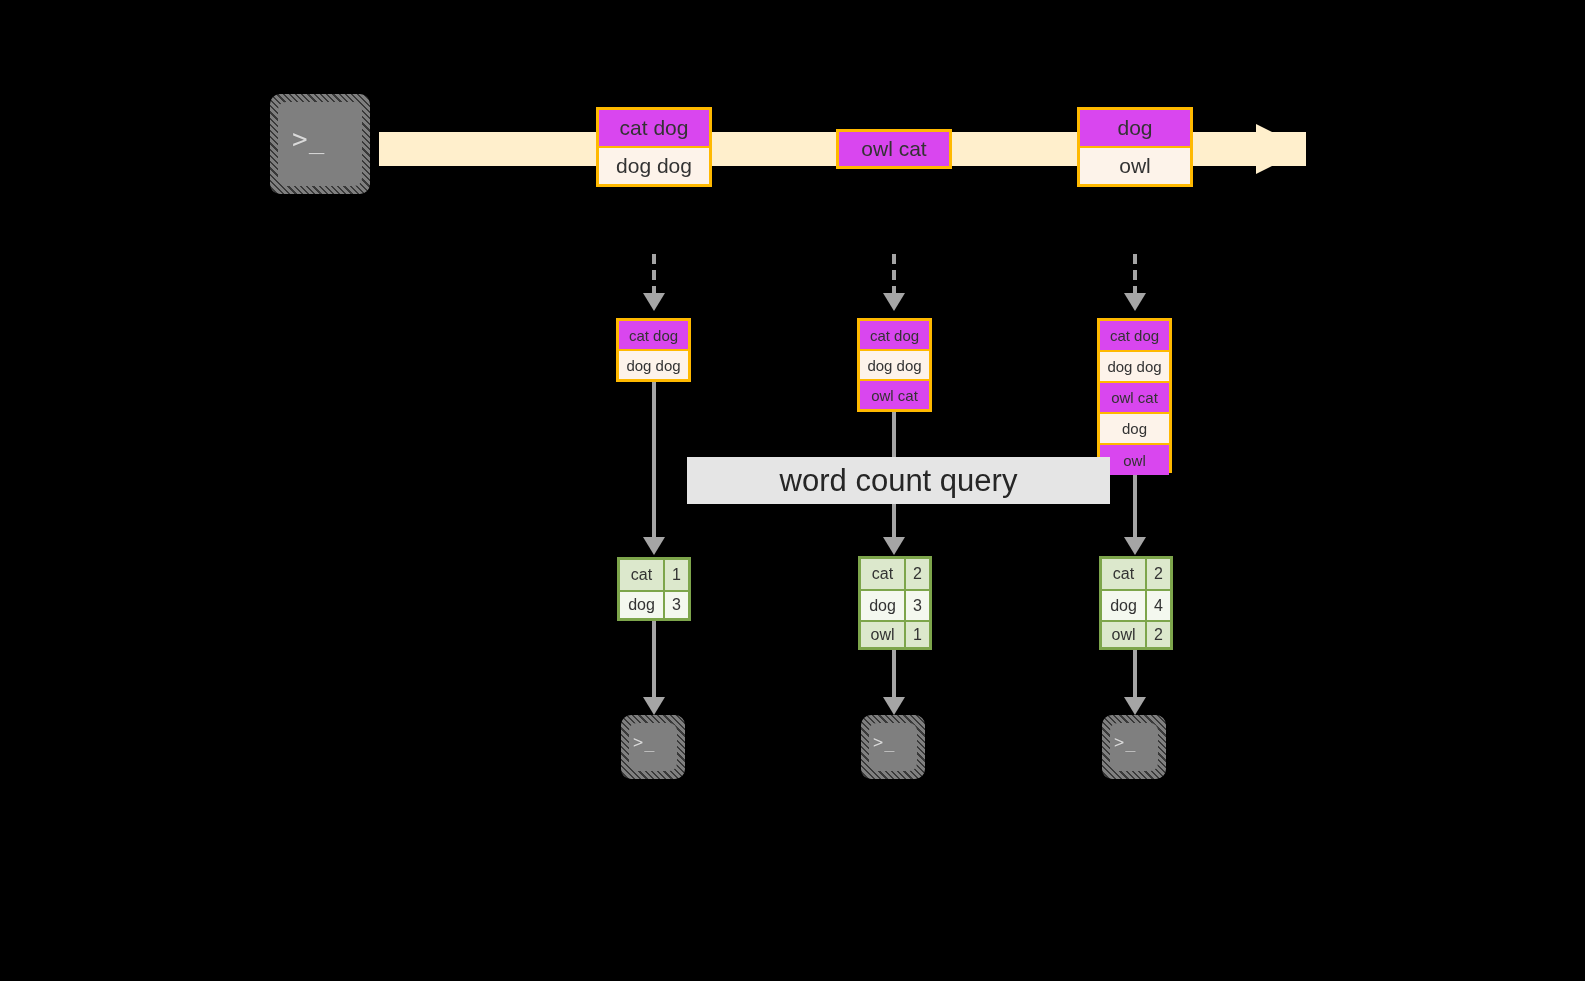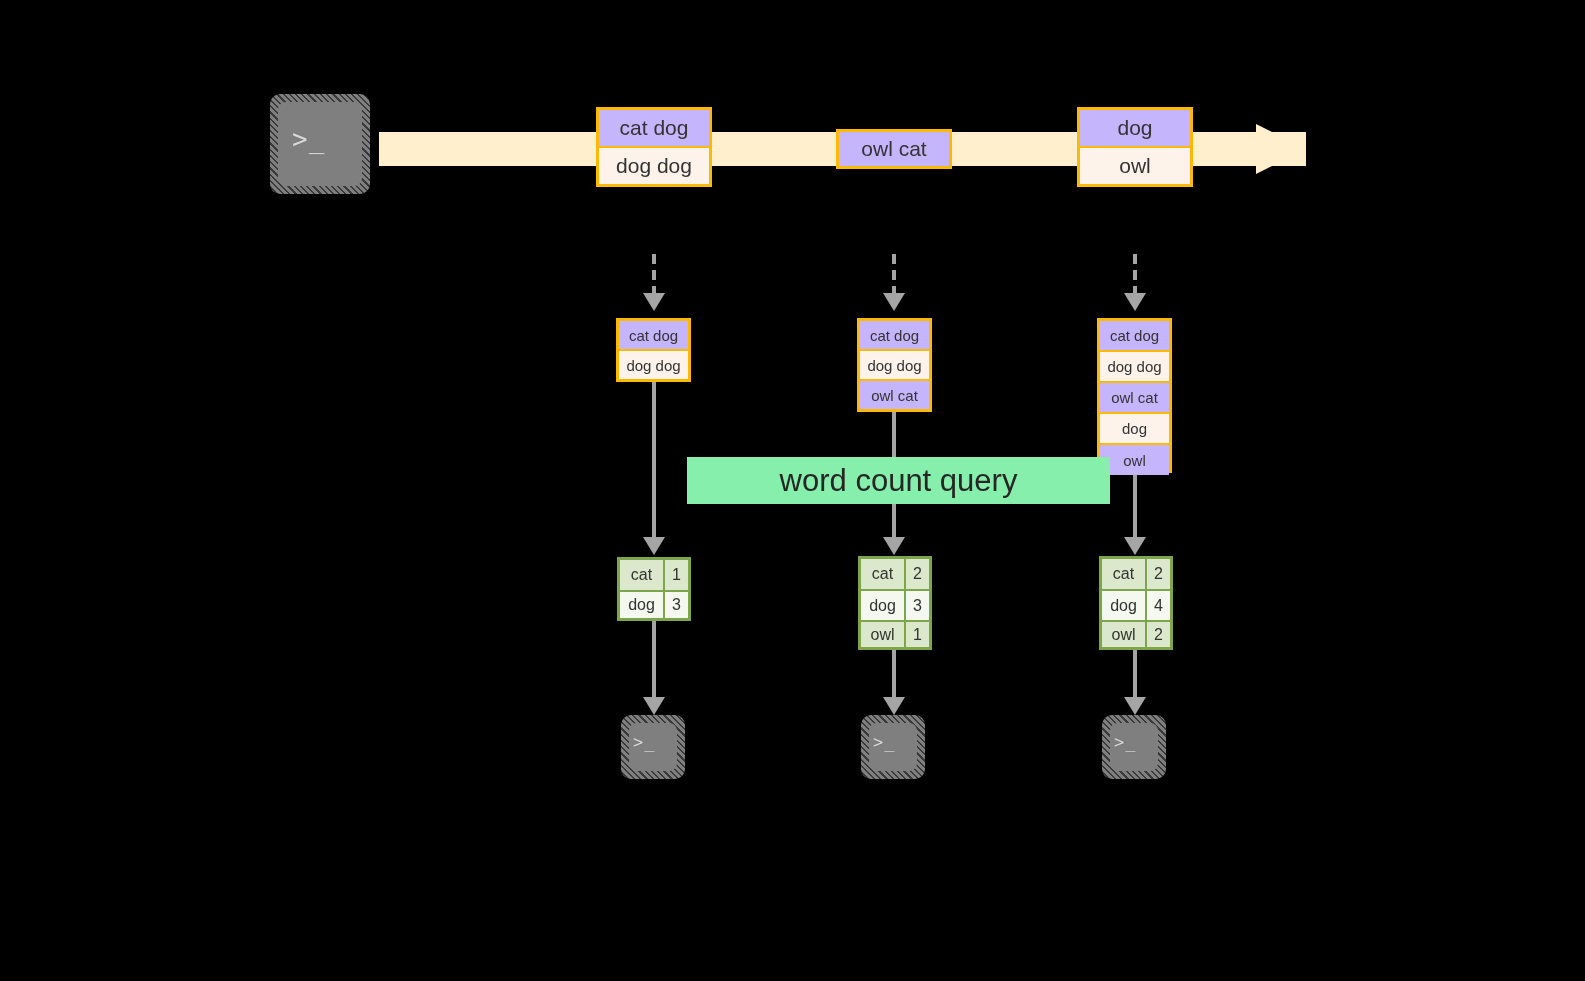--- a/index.html
+++ b/index.html
@@ -78,21 +78,21 @@
     color: #333333;
     text-align: center;
     white-space: nowrap;
     overflow: hidden;
     border-bottom: 2px solid #FFB900;
     display: flex;
     align-items: center;
     justify-content: center;
   }
   .otable .cell:last-child { border-bottom: none; }
-  .otable .cell.shade { background: #c4b5fd; }
+  .otable .cell.shade { background: #d946ef; }
   .otable .cell.plain { background: #FDF3EA; }
 
   
   .gtable {
     position: absolute;
     box-sizing: border-box;
     border: 3px solid #7DA54B;
     background: #F2F7EC;
     z-index: 6;
   }
@@ -136,21 +136,21 @@
     width: 0; height: 0;
     border-left: 11px solid transparent;
     border-right: 11px solid transparent;
     border-top: 18px solid #A5A5A5;
     z-index: 4;
   }
 
   
   .query-label {
     position: absolute;
-    background: #86efac;
+    background: #e5e5e5;
     color: #262626;
     display: flex;
     align-items: center;
     justify-content: center;
     white-space: nowrap;
     z-index: 10;
   }
 </style>
 </head>
 <body>

